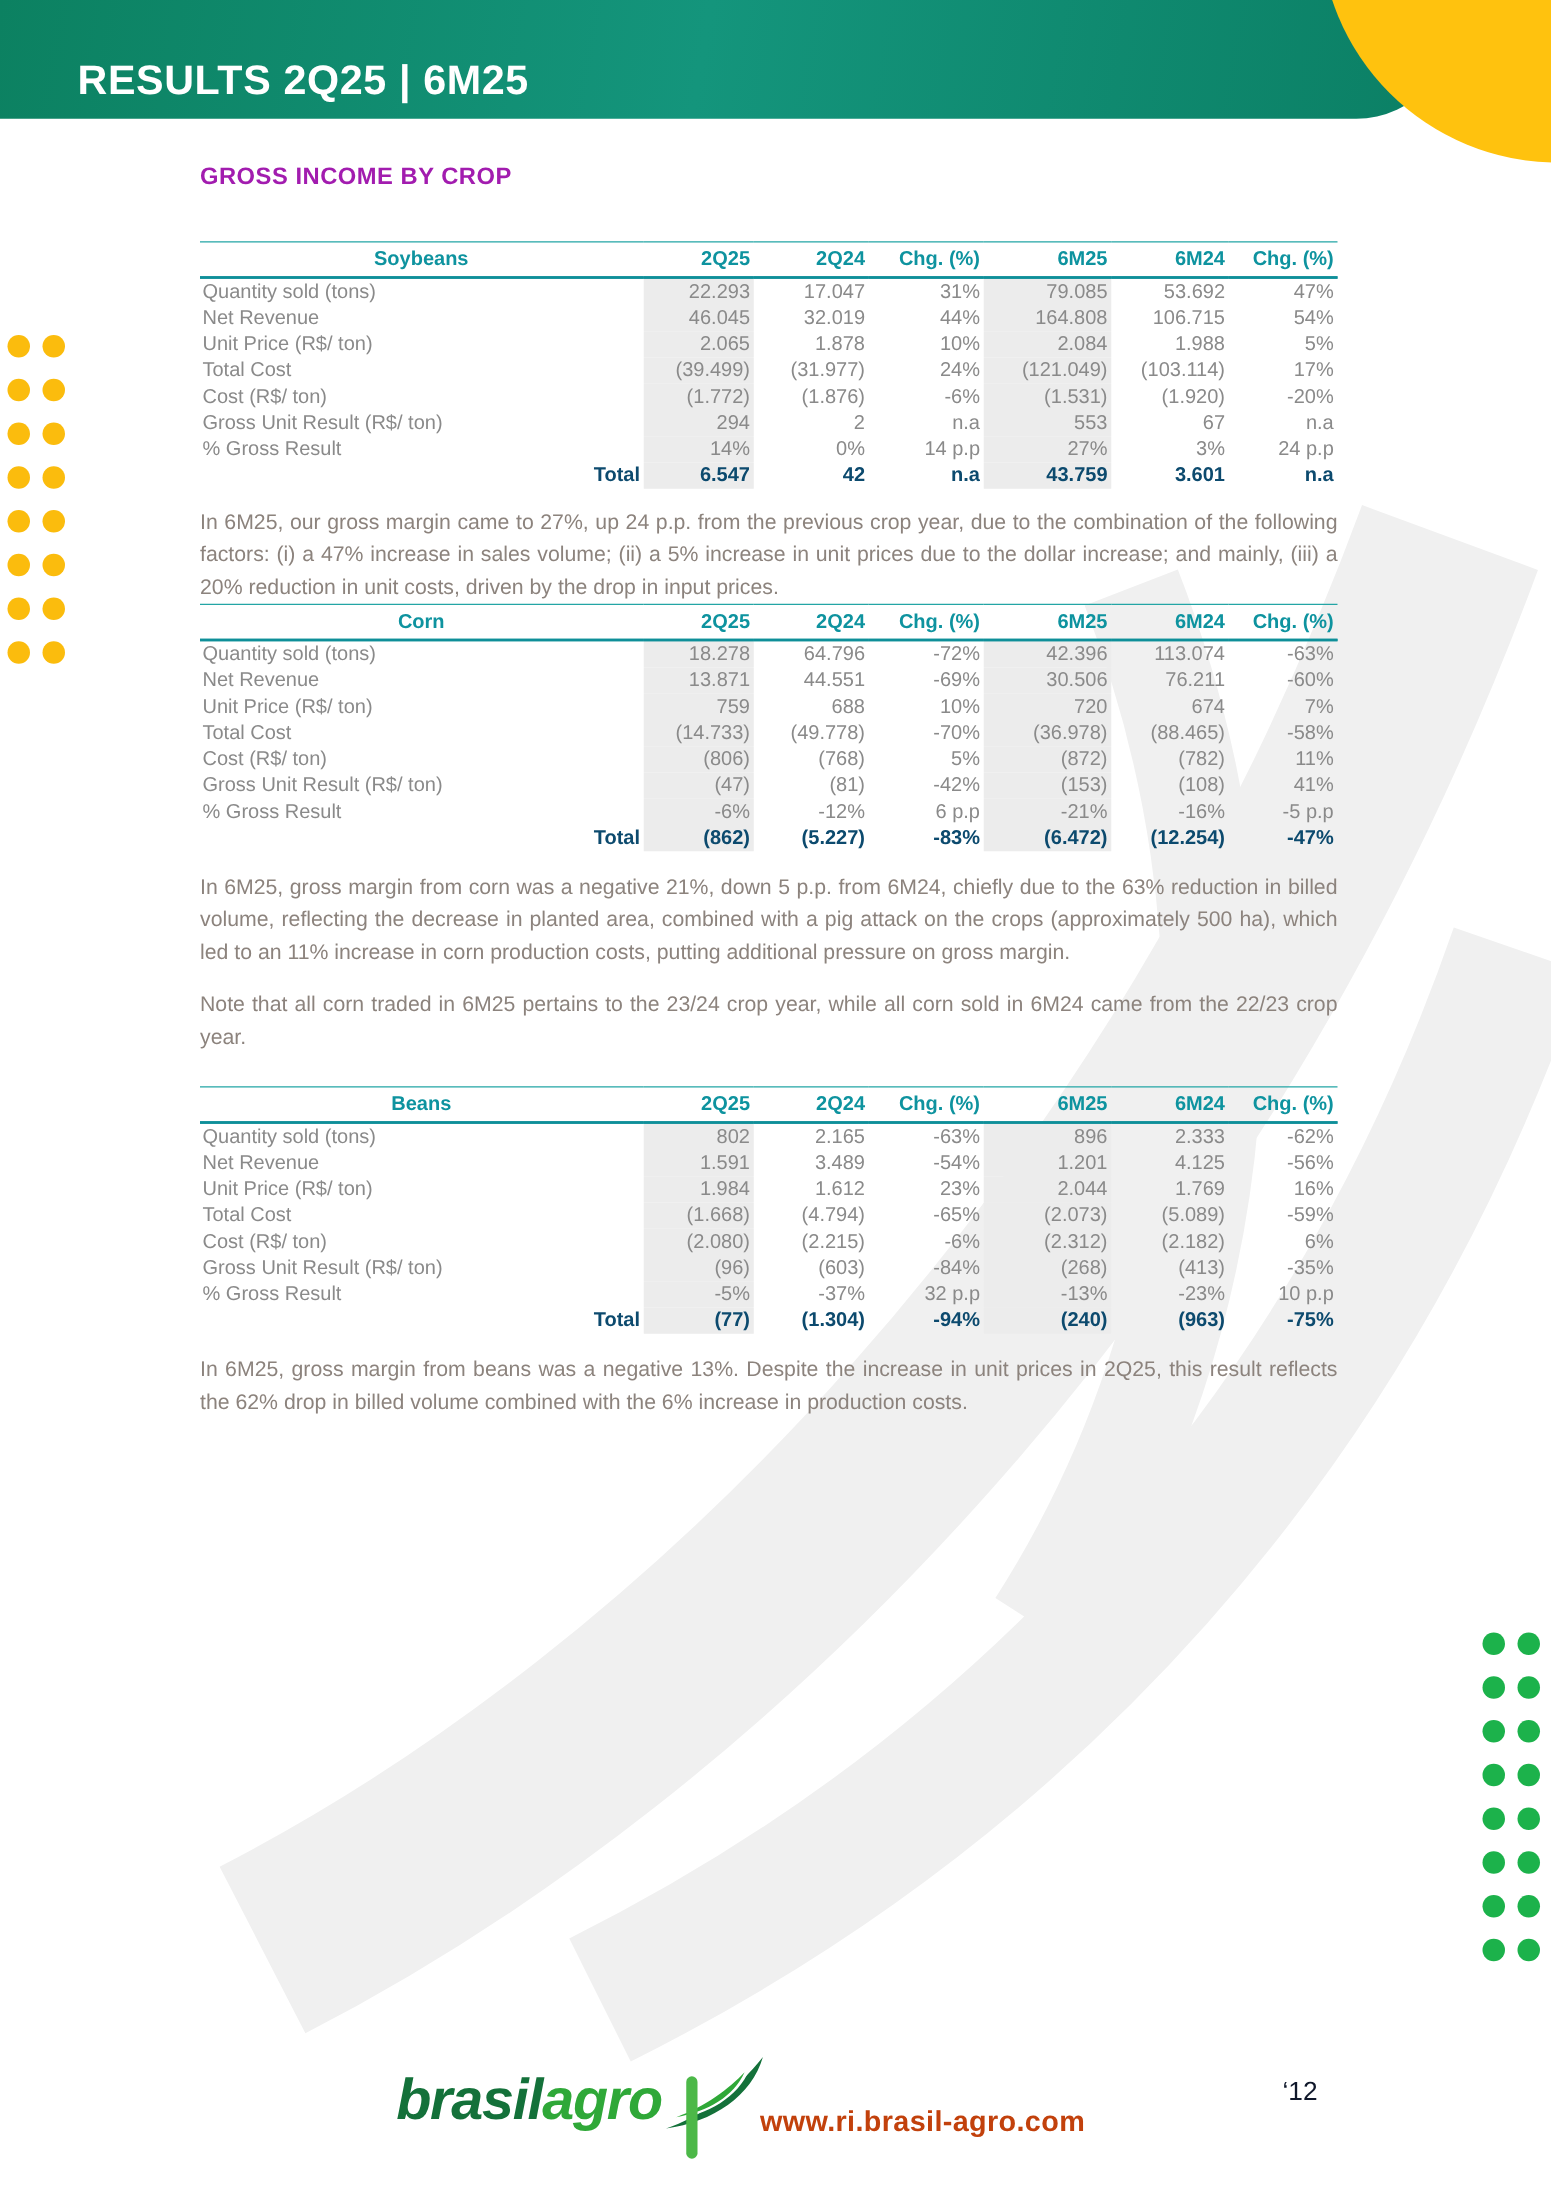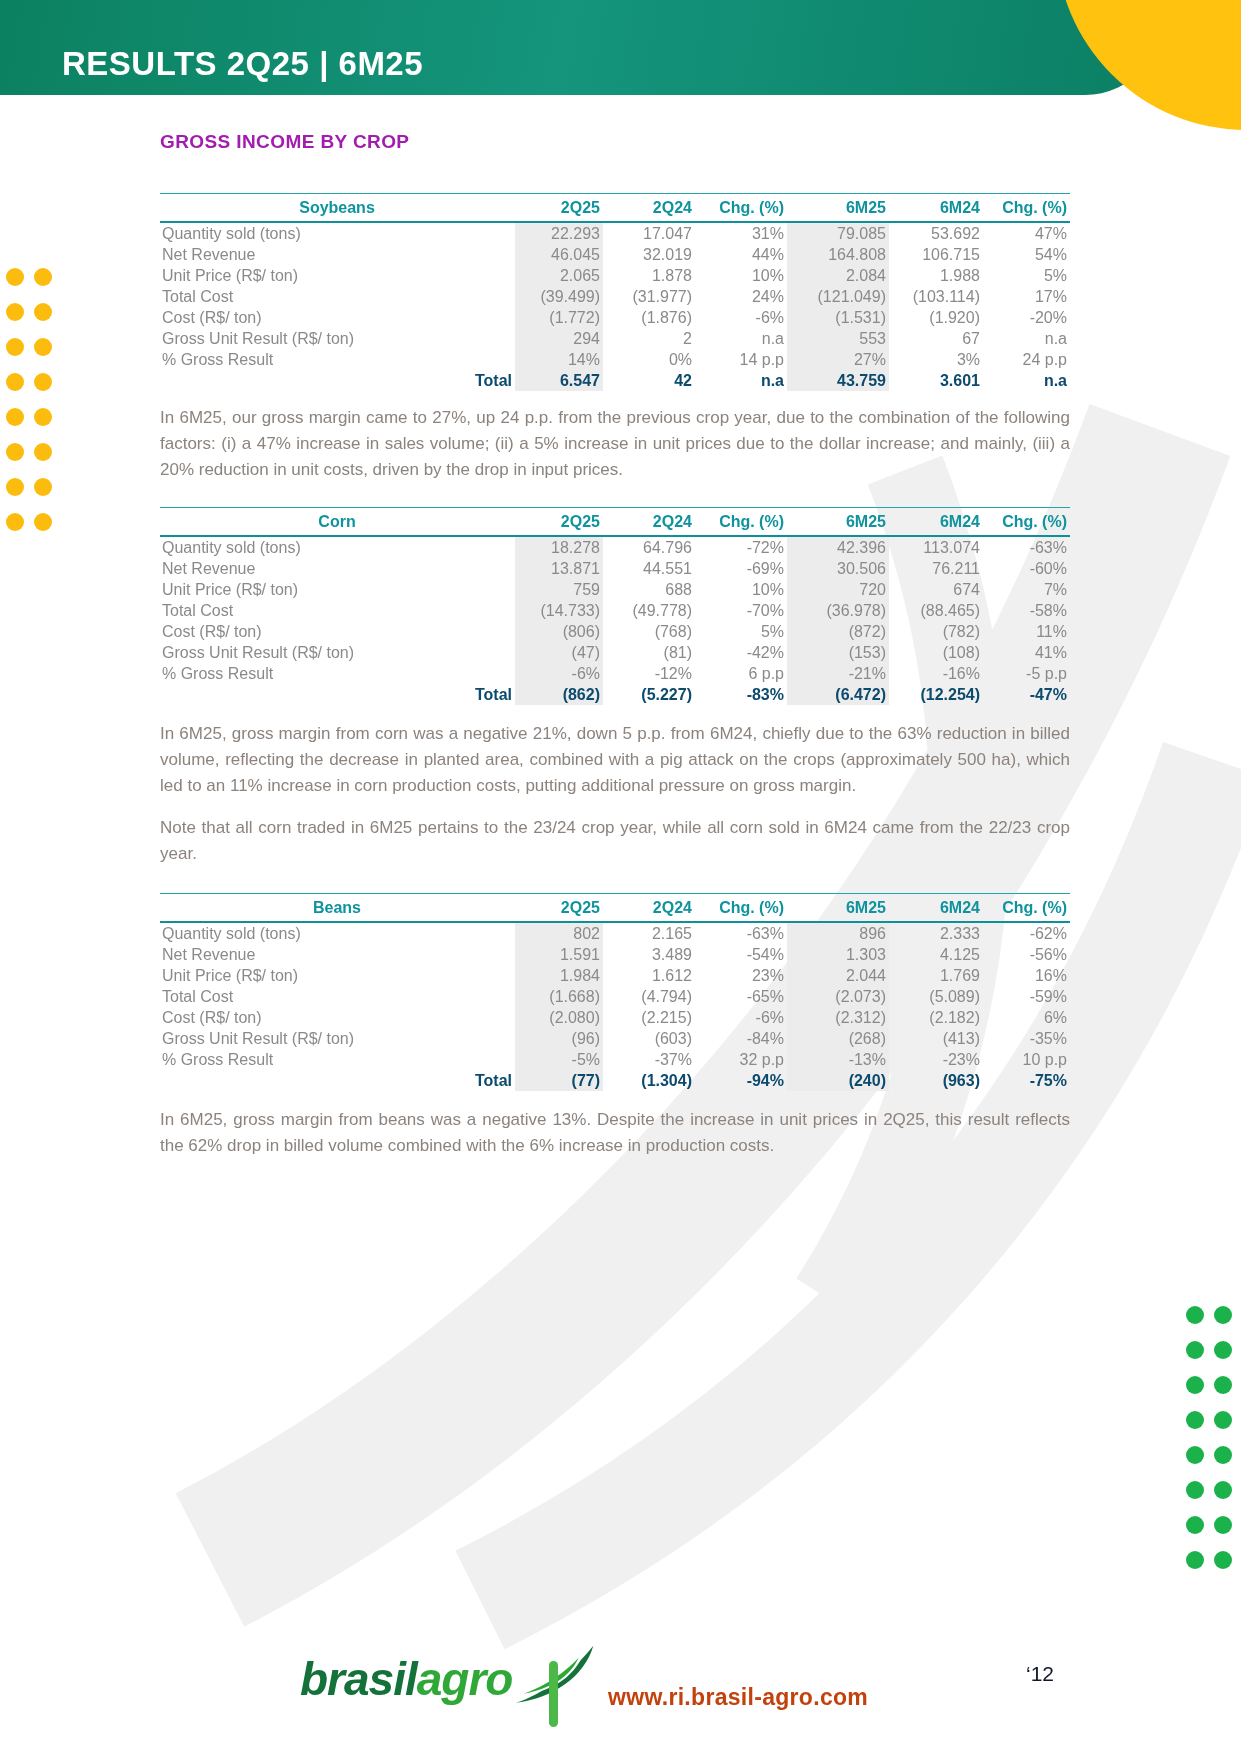--- a/index.html
+++ b/index.html
@@ -33,29 +33,29 @@
   table.crop{border-collapse:collapse;width:910px;table-layout:fixed;
              border-top:1px solid #23A5A5;font-size:16px;color:#8a8a8a;}
   table.crop thead th{border-bottom:2px solid #0E8F99;color:#0E939F;font-weight:700;
              padding:5px 3px 4px 3px;white-space:nowrap;}
   table.crop thead th.lbl{text-align:center;padding-left:2px;}
   table.crop thead th.num{text-align:right;}
   table.crop td{padding:2px 3px;line-height:17px;white-space:nowrap;text-align:right;}
   table.crop td.lbl{text-align:left;padding-left:2px;}
   table.crop td.shade{background:#ECECEC;}
   table.crop tr.total-row td{font-weight:700;color:#0c4a6e;text-align:right;}
-  .mt-tbl1{margin-top:40px;} .mt-tbl{margin-top:24px;} .mt-tbl3{margin-top:26px;}
+  .mt-tbl1{margin-top:40px;} .mt-tbl{} .mt-tbl3{margin-top:26px;}
 
   p.body-text{margin:14px 0 0 0;font-size:17px;line-height:26px;color:#8C837D;text-align:justify;}
   p.mt16{margin-top:16px;}
 
   
   .footer-logo{position:absolute;left:300px;top:1652px;display:flex;align-items:center;}
   .logo-text{font-size:46px;font-weight:700;font-style:italic;letter-spacing:-1px;line-height:1;}
-  .logo-brasil{color:#14713A;}
+  .logo-brasil{color:#14713A;margin-left:17px;}
   .logo-agro{color:#2FA838;}
   .logo-swoosh{margin-left:2px;margin-top:-8px;}
   .footer-bar{position:absolute;left:549px;top:1661px;width:9px;height:66px;border-radius:5px;background:#4CB848;}
   .footer-url{position:absolute;left:608px;top:1684px;font-size:23px;font-weight:700;color:#c2410c;letter-spacing:.3px;}
   .page-number{position:absolute;left:1026px;top:1662px;font-size:21px;color:#0f172a;}
 </style>
 </head>
 <body>
 
 <div class="layer" id="watermark">
@@ -344,21 +344,21 @@
             <td>-63%</td>
             <td class="shade">896</td>
             <td>2.333</td>
             <td>-62%</td>
           </tr>
           <tr>
             <td class="lbl">Net Revenue</td>
             <td class="shade">1.591</td>
             <td>3.489</td>
             <td>-54%</td>
-            <td class="shade">1.303</td>
+            <td class="shade">1.201</td>
             <td>4.125</td>
             <td>-56%</td>
           </tr>
           <tr>
             <td class="lbl">Unit Price (R$/ ton)</td>
             <td class="shade">1.984</td>
             <td>1.612</td>
             <td>23%</td>
             <td class="shade">2.044</td>
             <td>1.769</td>

